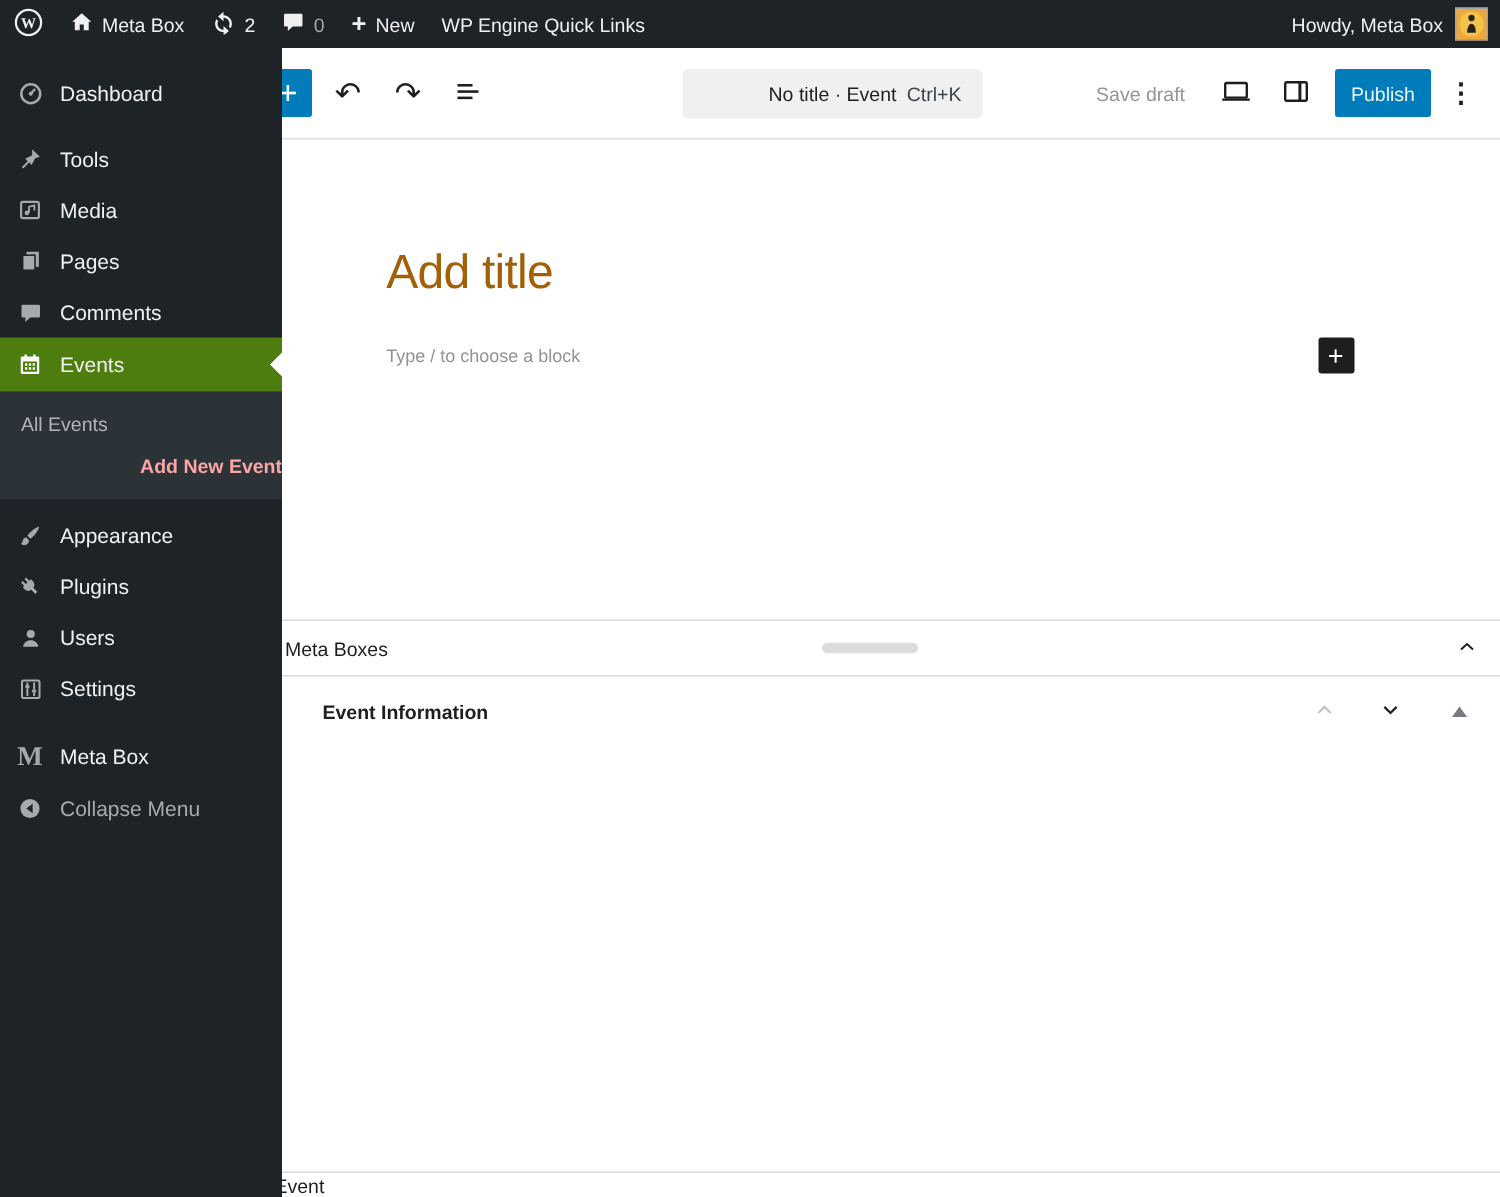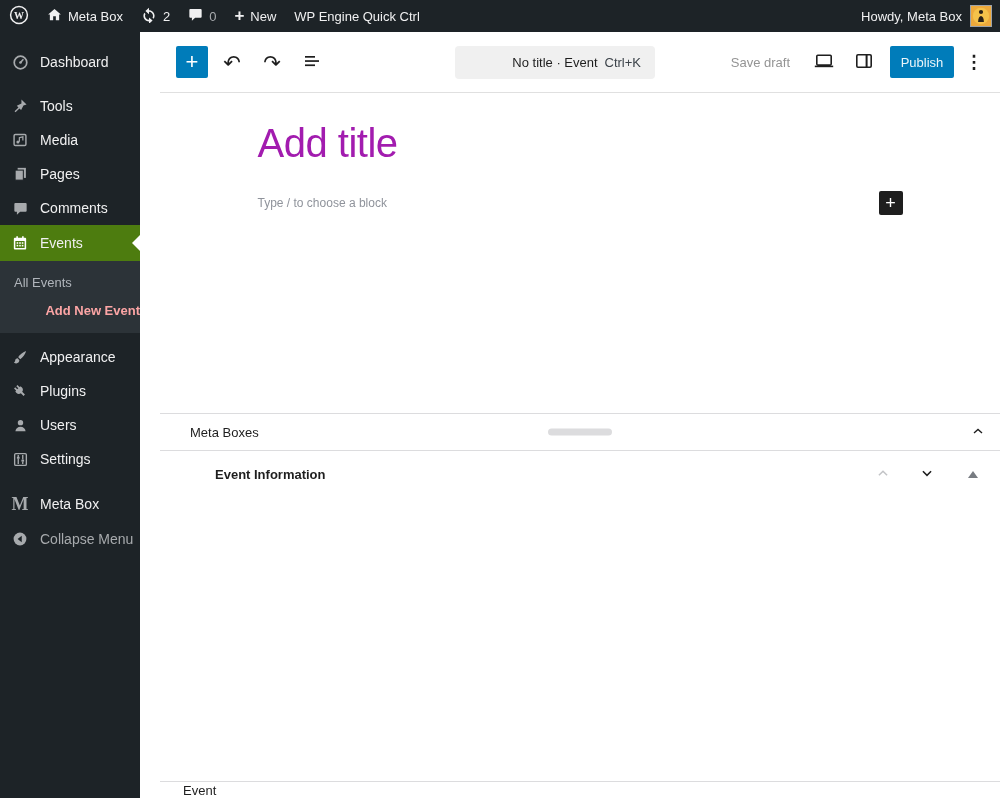--- a/index.html
+++ b/index.html
@@ -13,21 +13,21 @@
   
   #adminbar { position:absolute; top:0; left:0; width:100%; height:32px;
     background:#1d2327; color:#f0f0f1; display:flex; align-items:center; z-index:60; }
   .ab-item { display:flex; align-items:center; gap:6px; height:32px; padding:0 9px; color:#f0f0f1; cursor:pointer; }
   .ab-item .plus-glyph { font-size:17px; font-weight:bold; line-height:1; margin-top:-2px; }
   .ab-count-gray { color:#a7aaad; }
   .ab-right { margin-left:auto; display:flex; align-items:center; gap:8px; padding-right:8px; }
   .ab-avatar { width:22px; height:22px; border:1px solid #9ea3a8; background:#eda93b; overflow:hidden; }
 
   
-  #sidebar { position:absolute; top:32px; left:0; width:140px; bottom:0;
+  #sidebar { position:absolute; top:32px; left:0; width:188px; bottom:0;
     background:#1d2327; color:#f0f0f1; font-size:14px; z-index:50; }
   .mi { display:flex; align-items:center; height:34px; padding-left:9px; gap:9px; position:relative; cursor:pointer; }
   .mi .ic { width:22px; display:flex; justify-content:center; align-items:center; }
   .mi-dashboard { margin-top:13px; }
   .sep { height:10px; }
   .sep2 { height:11px; }
   .mi-events { height:36px; background:#4d7c0f; }
   .mi-events::after { content:""; position:absolute; right:0; top:50%; margin-top:-8px;
     border:8px solid transparent; border-right-color:#fff; }
   .submenu { background:#2c3338; padding:7px 0 9px; }
@@ -55,21 +55,21 @@
   .cmd-shortcut { position:absolute; right:14px; top:0; bottom:0; display:flex; align-items:center; color:#3c434a; }
   .save-draft { margin-left:auto; background:none; border:none; color:#949494; font-size:13px; padding:6px 10px; }
   .publish-btn { width:64px; height:32px; margin-left:10px; background:#007cba; color:rgba(255,255,255,.92);
     border:none; border-radius:2px; font-size:13px; }
   .kebab-btn { width:24px; height:32px; margin-left:8px; background:none; border:none; font-size:18px;
     font-weight:bold; color:#1e1e1e; letter-spacing:0; }
 
   
   #canvas { position:absolute; top:61px; left:0; right:0; height:320px; }
   .canvas-inner { width:645px; margin:0 auto; position:relative; }
-  .post-title { margin-top:28px; font-size:40px; font-weight:300; color:#a21caf; letter-spacing:-.5px; cursor:text; }
+  .post-title { margin-top:70px; font-size:32px; font-weight:300; color:#a16207; letter-spacing:-.5px; cursor:text; }
   .block-row { margin-top:23px; position:relative; height:28px; display:flex; align-items:center; }
   .block-placeholder { font-size:12px; color:#8f939b; cursor:text; }
   .block-inserter { position:absolute; right:0; top:2px; width:24px; height:24px; background:#1e1e1e; color:#fff;
     border:none; border-radius:2px; font-size:18px; line-height:1; display:flex; align-items:center; justify-content:center; }
 
   
   #metabox-area { position:absolute; top:381px; left:0; right:0; bottom:0; }
   .mb-row1 { height:38px; border-top:1px solid #dcdcde; border-bottom:1px solid #dcdcde;
     display:flex; align-items:center; padding:0 14px 0 30px; position:relative; }
   .drag-pill { position:absolute; left:50%; top:50%; transform:translate(-50%,-50%);
@@ -127,21 +127,21 @@
           <path fill="#f0f0f1" d="M3 2.8h14c.7 0 1.2.5 1.2 1.2v9c0 .7-.5 1.2-1.2 1.2H9.5l-4.3 4v-4H3c-.7 0-1.2-.5-1.2-1.2V4c0-.7.5-1.2 1.2-1.2z"></path>
         </svg>
     </span>
     <span class="ab-count-gray">0</span>
   </div>
   <div class="ab-item">
     <span class="plus-glyph">+</span>
     <span>New</span>
   </div>
   <div class="ab-item">
-    <span>WP Engine Quick Ctrl</span>
+    <span>WP Engine Quick Links</span>
   </div>
   <div class="ab-right">
     <span>Howdy, Meta Box</span>
     <span class="ab-avatar">
       <svg width="20" height="20" viewBox="0 0 22 22">
           <rect width="22" height="22" fill="#eda93b"></rect>
           <circle cx="11" cy="11" r="9" fill="#f5c24a"></circle>
           <circle cx="11" cy="6.6" r="2.3" fill="#2b2117"></circle>
           <path d="M7.8 17.5c0-4.4 1.6-6.6 3.2-6.6s3.2 2.2 3.2 6.6z" fill="#2b2117"></path>
         </svg>

